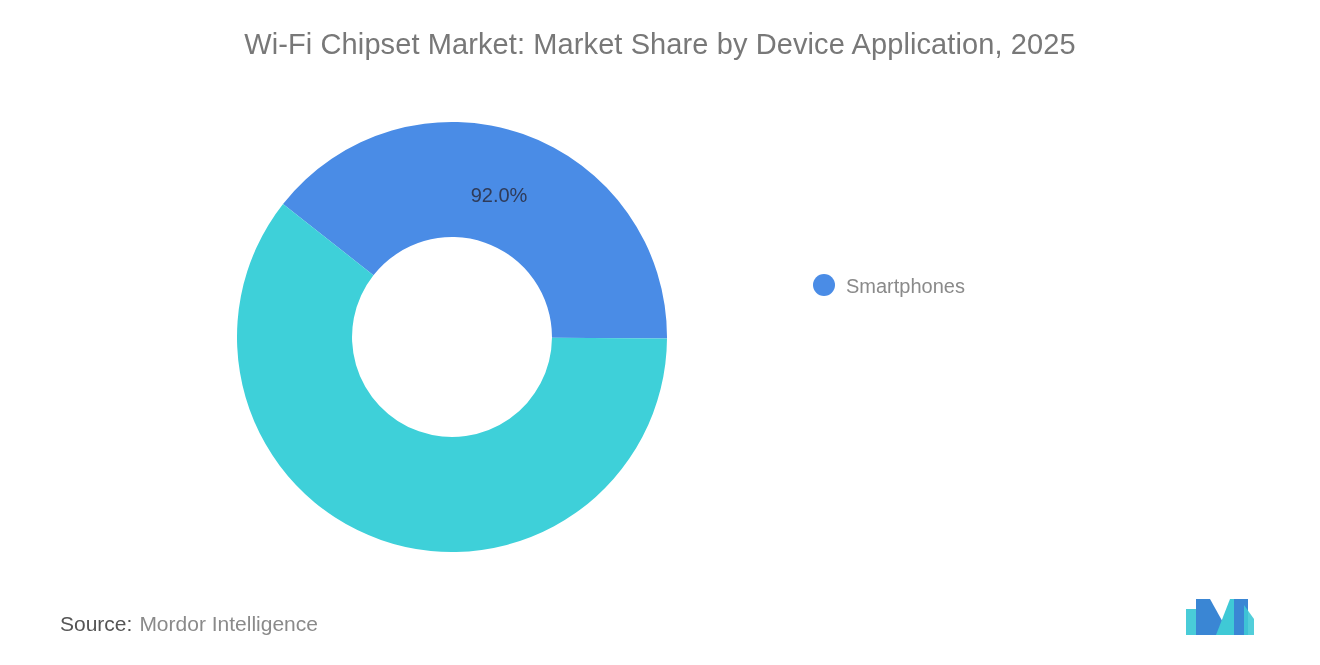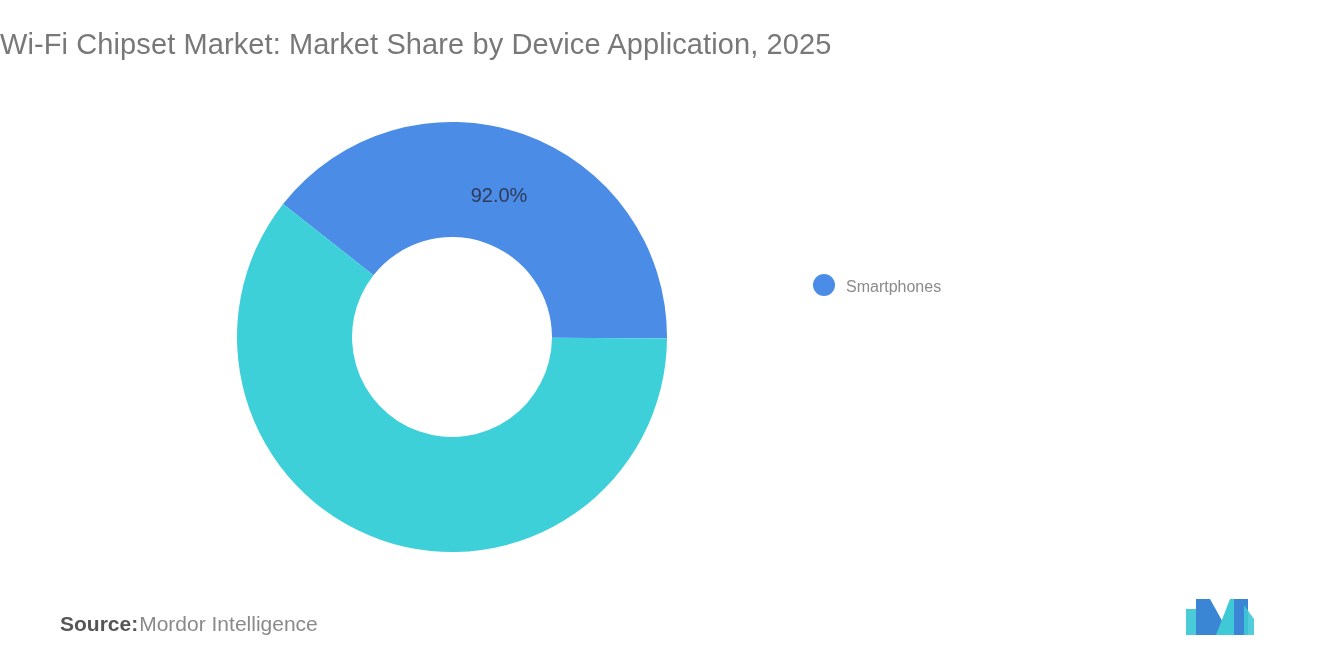--- a/index.html
+++ b/index.html
@@ -19,20 +19,21 @@
     background: #ffffff;
     overflow: hidden;
   }
 
   
   #chart-title {
     position: absolute;
     left: 0;
     top: 28px;
     width: 1320px;
+    text-align: center;
     font-size: 29px;
     font-weight: 400;
     letter-spacing: 0.1px;
     color: #787878;
     white-space: nowrap;
   }
 
   
   #plot-area {
     position: absolute;
@@ -77,45 +78,45 @@
   }
   .legend-swatch {
     flex: 0 0 auto;
     width: 22px;
     height: 22px;
     border-radius: 50%;
     margin-top: 2px;
   }
   .legend-label {
     margin-left: 11px;
-    font-size: 16px;
+    font-size: 20px;
     line-height: 29px;
     color: #8a8a8a;
     font-weight: 400;
     white-space: pre-line;
     text-align: right;
   }
 
   
   #source-line {
     position: absolute;
     left: 60px;
     top: 612px;
     font-size: 21px;
     color: #8a8a8a;
     white-space: nowrap;
   }
   #source-label {
-    font-weight: 700;
+    font-weight: 400;
     color: #555555;
   }
   #source-value {
     font-weight: 400;
     color: #8a8a8a;
-    margin-left: 1px;
+    margin-left: 7px;
   }
 
   #brand-logo {
     position: absolute;
     left: 1184px;
     top: 597px;
     width: 72px;
     height: 40px;
   }
   #brand-logo svg {

